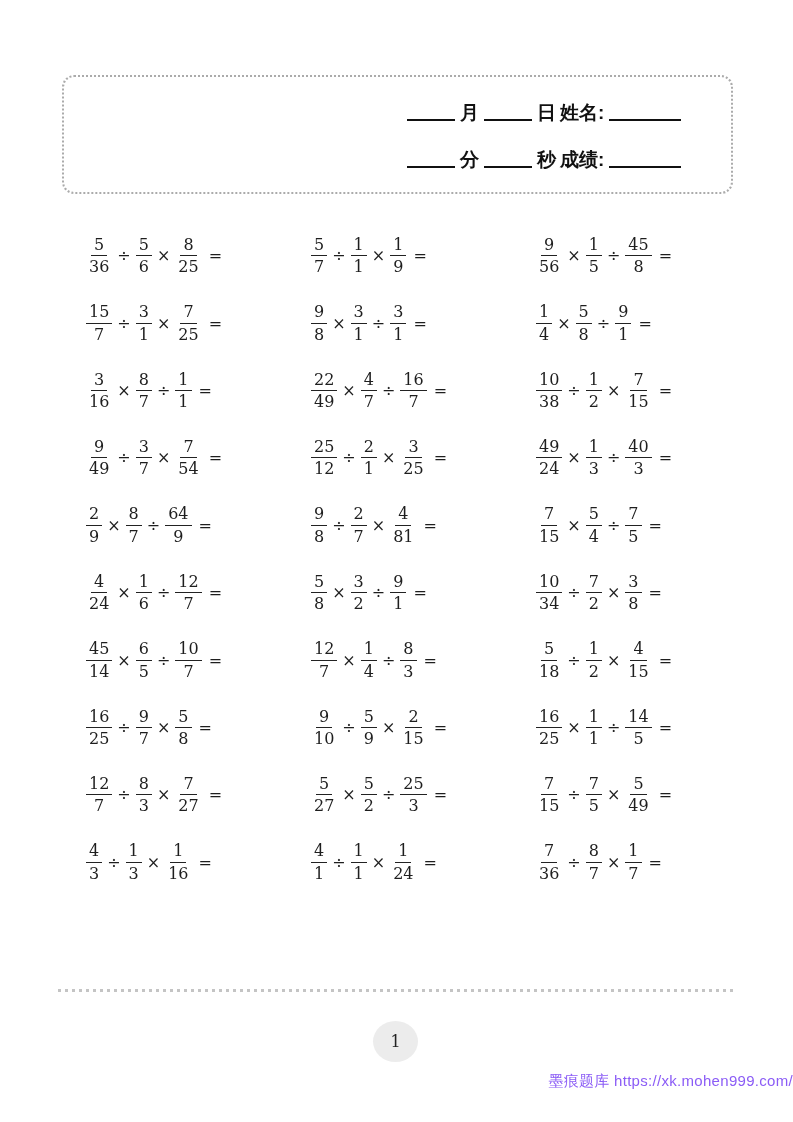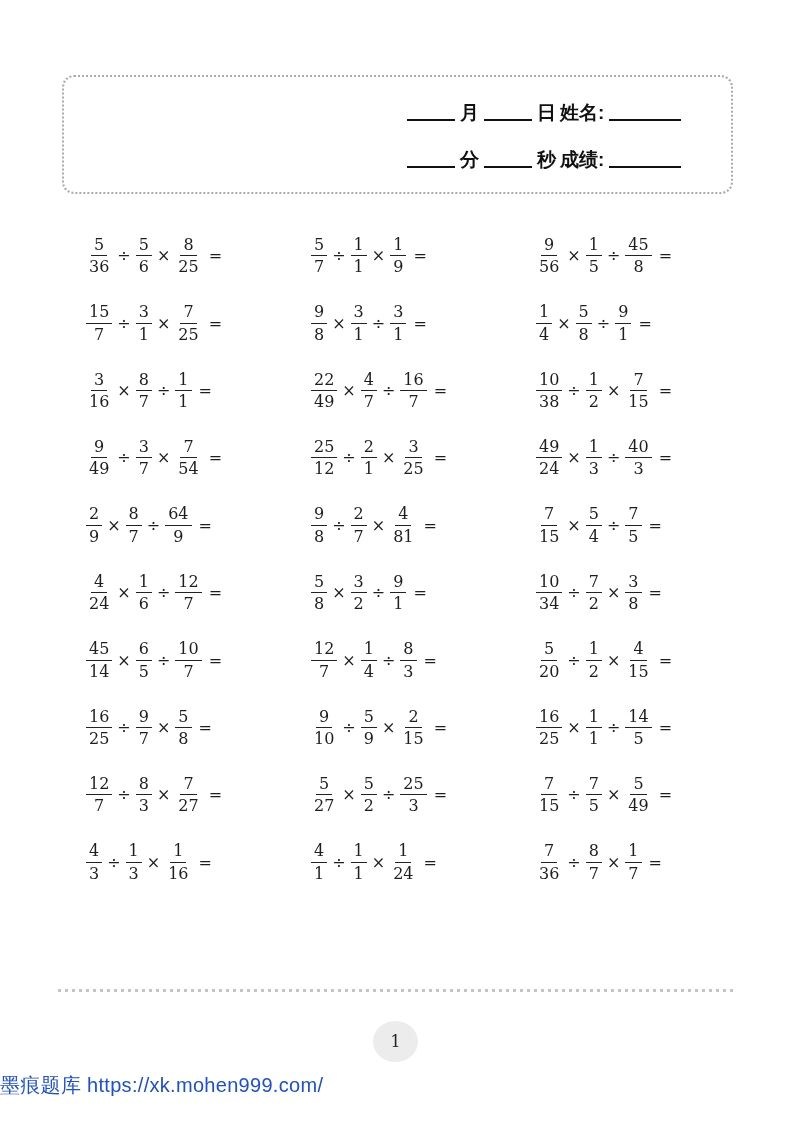--- a/index.html
+++ b/index.html
@@ -35,22 +35,22 @@
   .op { margin:0 5px; font-size:16px; }
   .eq { margin-left:7px; font-size:16px; }
 
   
   .dotted-sep { position:absolute; left:58px; top:989px; width:676px; height:3px;
                 background:repeating-linear-gradient(to right,#c4c4c4 0 3px,transparent 3px 7px); }
   .page-badge { position:absolute; left:373px; top:1021px; width:45px; height:41px;
                 background:#ececec; border-radius:50%;
                 display:flex; align-items:center; justify-content:center;
                 font-family:"DejaVu Serif", serif; font-size:16px; color:#222; }
-  .footer { position:absolute; left:0; top:1072px; width:100%; text-align:left;
-            font-size:20px; color:#1d4ed8; letter-spacing:.3px; }
+  .footer { position:absolute; left:0; top:1072px; width:100%; text-align:right;
+            font-size:15px; color:#8b5cf6; letter-spacing:.3px; }
 </style>
 </head>
 <body>
 
 <div class="page">
 
   <div class="header-box">
 
     <div class="fill-area">
       <div class="fill-row">
@@ -429,21 +429,21 @@
     <span class="frac">
           <span class="num">8</span>
           <span class="den">3</span>
         </span>
     <span class="eq">=</span>
   </div>
 
   <div class="problem">
     <span class="frac">
           <span class="num">5</span>
-          <span class="den">20</span>
+          <span class="den">18</span>
         </span>
     <span class="op">÷</span>
     <span class="frac">
           <span class="num">1</span>
           <span class="den">2</span>
         </span>
     <span class="op">×</span>
     <span class="frac">
           <span class="num">4</span>
           <span class="den">15</span>

